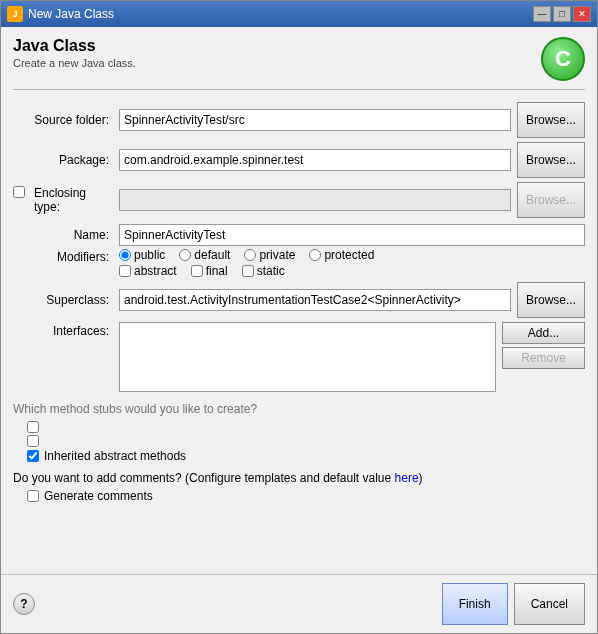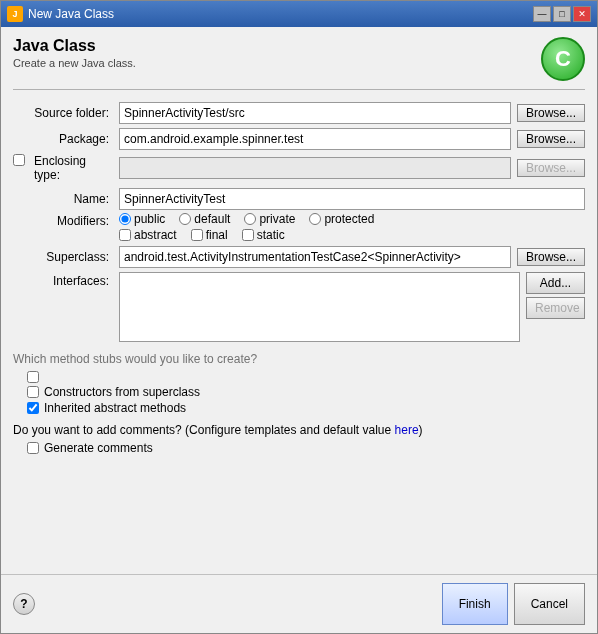--- a/index.html
+++ b/index.html
@@ -127,21 +127,21 @@
       background: white;
       padding: 2px 4px;
       font-size: 12px;
       width: 100%;
     }
     .form-input:disabled {
       background: #e8e8e8;
       color: #888;
     }
     .browse-btn {
-      height: 18px;
+      height: 36px;
       background: linear-gradient(to bottom, #f8f8f8, #d8d8d8);
       border: 1px solid #888;
       padding: 0 8px;
       font-size: 12px;
       cursor: pointer;
       white-space: nowrap;
     }
     .browse-btn:disabled {
       color: #aaa;
       cursor: default;
@@ -223,21 +223,21 @@
       flex-direction: column;
       gap: 3px;
     }
     .iface-btn {
       height: 22px;
       background: linear-gradient(to bottom, #f8f8f8, #d8d8d8);
       border: 1px solid #888;
       padding: 0 8px;
       font-size: 12px;
       cursor: pointer;
-      width: 59px;
+      width: 83px;
     }
     .iface-btn:disabled {
       color: #aaa;
       cursor: default;
     }
     .stubs-section {
       margin-top: 10px;
     }
     .stubs-question {
       font-size: 12px;
@@ -432,21 +432,20 @@
     </div>
 
     <div class="stubs-section">
       <div class="stubs-question">Which method stubs would you like to create?</div>
       <div class="stubs-options">
         <div class="stubs-option">
           <input type="checkbox" id="stub-main" style="">
         </div>
         <div class="stubs-option">
           <input type="checkbox" id="stub-constructors" style="">
-          <label for="stub-constructors">Constructors from superclass</label>
         </div>
         <div class="stubs-option">
           <input type="checkbox" id="stub-inherited" checked="" style="">
           <label for="stub-inherited">Inherited abstract methods</label>
         </div>
       </div>
     </div>
 
     <div class="comments-section">
       <div class="comments-question">

